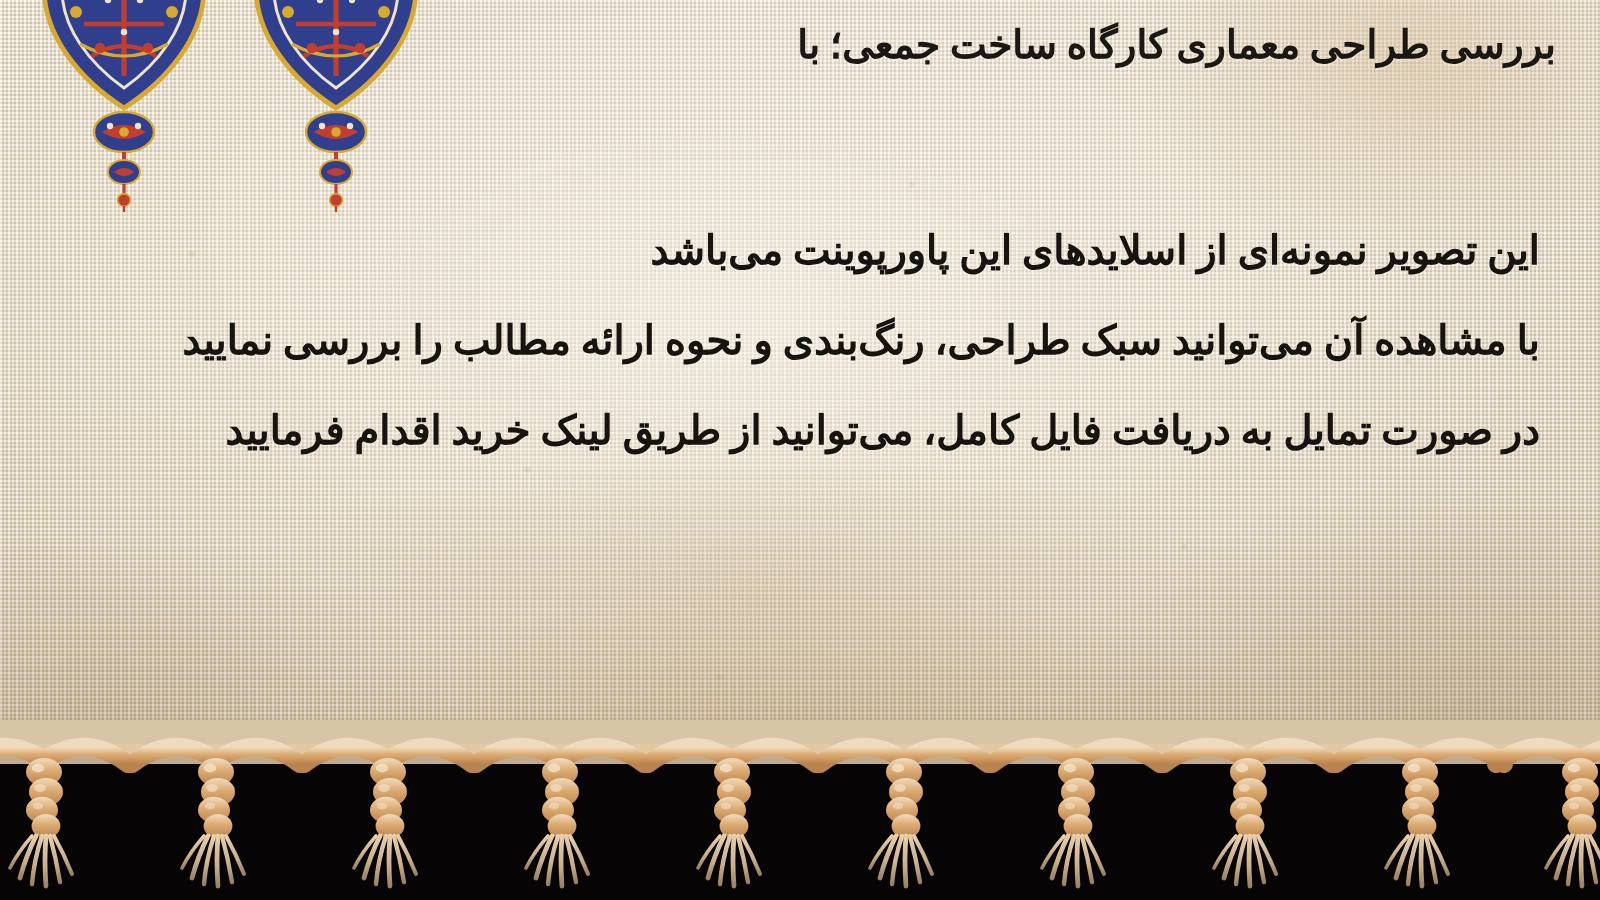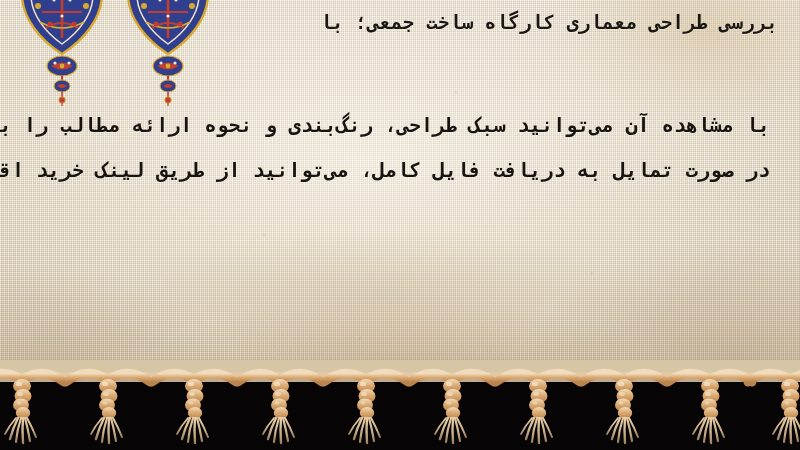--- a/index.html
+++ b/index.html
@@ -5,21 +5,21 @@
   html, body {
     margin: 0;
     padding: 0;
     background: #000;
   }
   #slide {
     position: relative;
     width: 800px;
     height: 450px;
     overflow: hidden;
-    font-family: Liberation Mono, monospace;
+    font-family: Liberation Serif, serif;
     background: #0a0707;
   }
 
   
   .cloth {
     position: absolute;
     left: 0; top: 0;
     width: 800px;
     height: 385px;
     background-color: #e8e0cf;
@@ -182,20 +182,21 @@
         <use href="#pendant" x="168" y="110"></use>
       </g>
     </svg>
   </div>
 
   <div class="title-block">
     <div class="title-line">بررسی طراحی معماری کارگاه ساخت جمعی؛ با</div>
   </div>
 
   <div class="body-block">
+    <div class="body-line">این تصویر نمونه‌ای از اسلایدهای این پاورپوینت می‌باشد</div>
     <div class="body-line">با مشاهده آن می‌توانید سبک طراحی، رنگ‌بندی و نحوه ارائه مطالب را بررسی نمایید</div>
     <div class="body-line">در صورت تمایل به دریافت فایل کامل، می‌توانید از طریق لینک خرید اقدام فرمایید</div>
   </div>
 
   <div class="fringe-zone">
     <svg class="fringe-svg" width="800" height="90" viewBox="0 0 800 90">
       <defs>
         <linearGradient id="ropeG" x1="0" y1="0" x2="0" y2="1">
           <stop offset="0%" stop-color="#f0dcbd"></stop>
           <stop offset="45%" stop-color="#dcab72"></stop>

